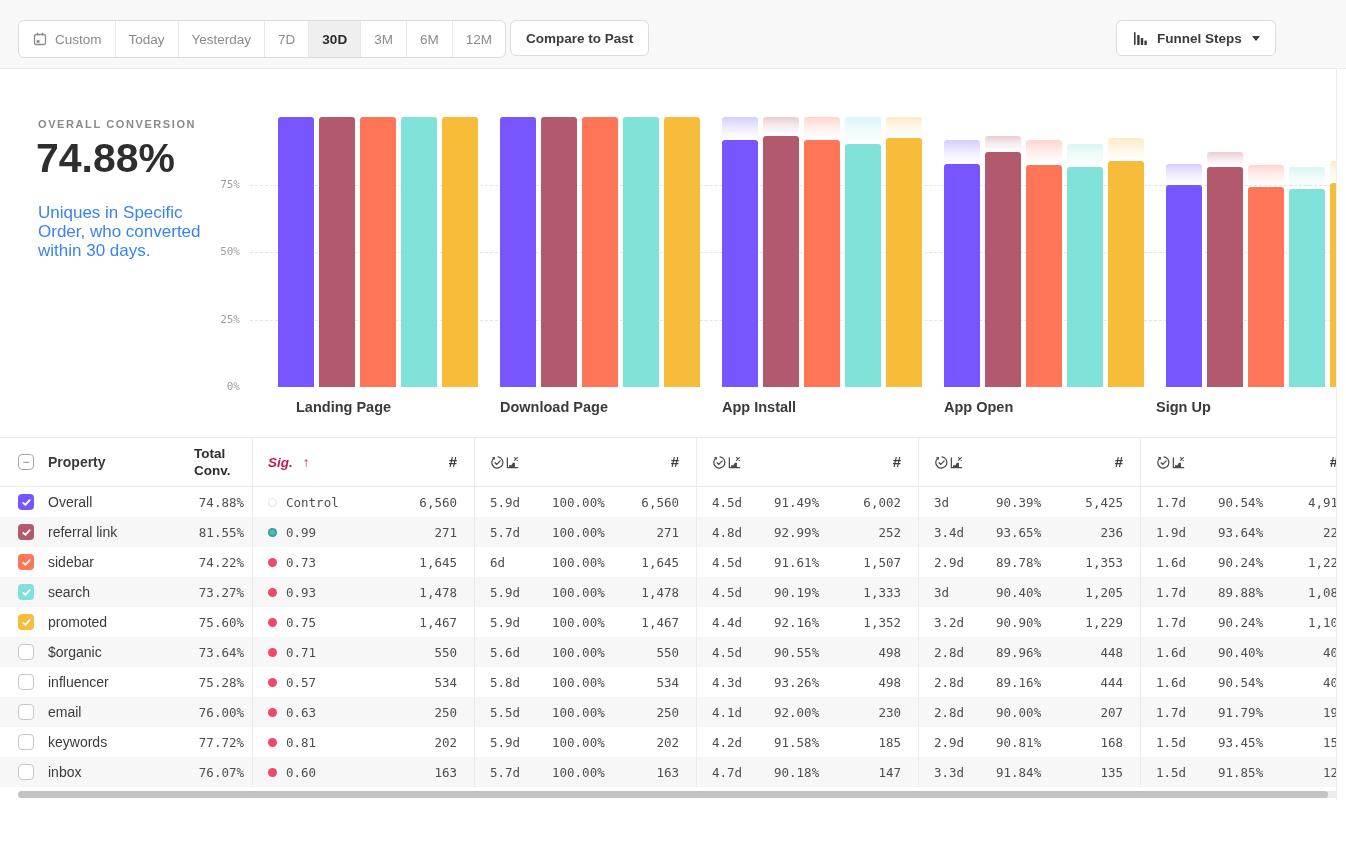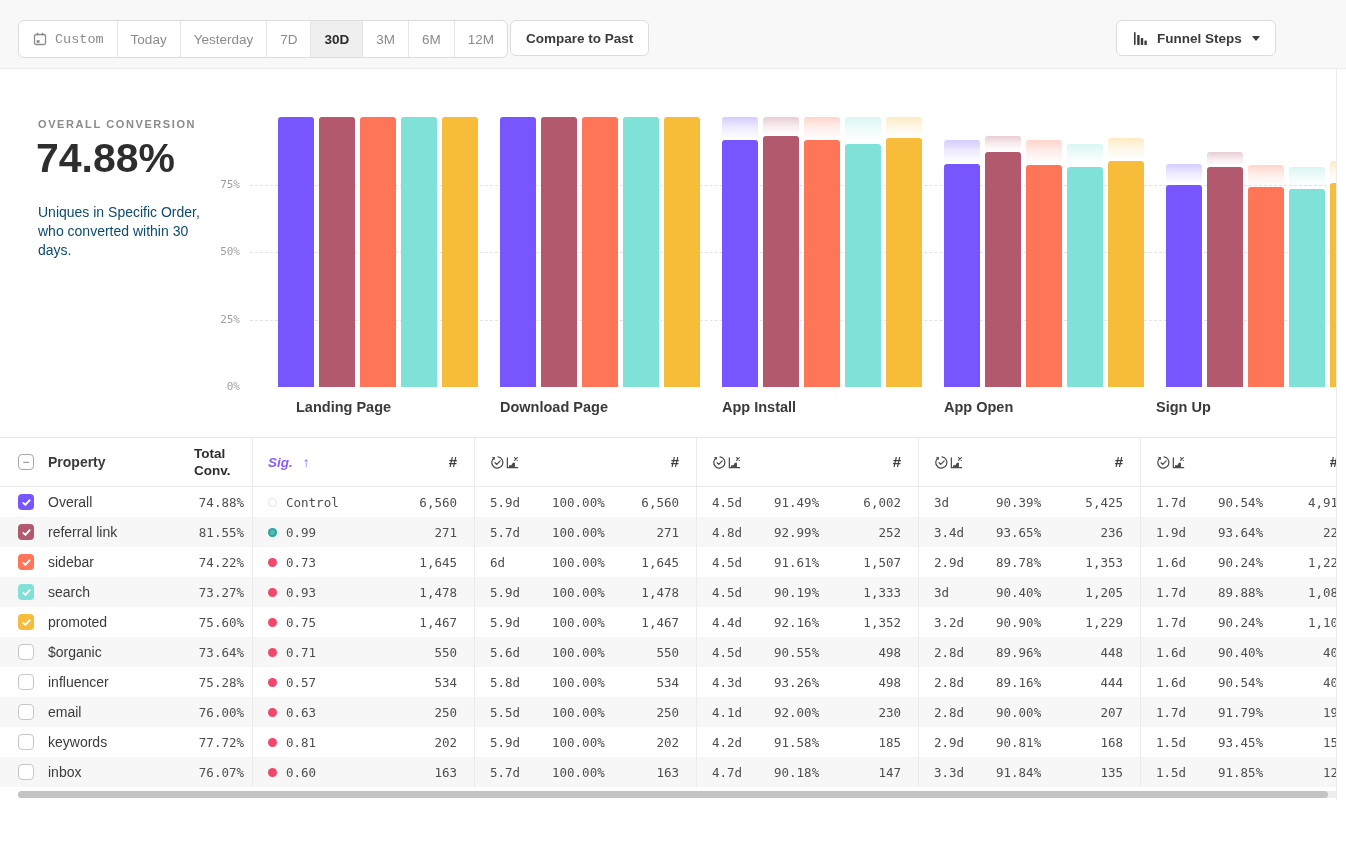--- a/index.html
+++ b/index.html
@@ -5,38 +5,38 @@
   html,body{margin:0;padding:0;background:#fff;}
   .page{position:relative;width:1346px;height:855px;background:#fff;overflow:hidden;
         font-family:"Liberation Sans",sans-serif;color:#3c3c3c;}
   
   .topbar{position:absolute;top:0;left:0;width:100%;height:69px;background:#f8f8f8;
           border-bottom:1px solid #ececec;box-sizing:border-box;}
   .seg-group{position:absolute;top:20px;left:18px;height:36px;display:flex;align-items:stretch;
              background:#fff;border:1px solid #dcdcdc;border-radius:6px;overflow:hidden;}
   .seg{display:flex;align-items:center;gap:7px;padding:0 13px;font-size:13.5px;color:#8b8b8b;
        border-left:1px solid #e7e7e7;cursor:pointer;white-space:nowrap;}
-  .seg:first-child{border-left:none;font-family:Liberation Mono, monospace;}
+  .seg:first-child{border-left:none;}
   .seg.active{background:#efefef;color:#2b2b2b;font-weight:bold;}
   .btn{display:inline-flex;align-items:center;gap:8px;height:36px;padding:0 15px;background:#fff;
        border:1px solid #dcdcdc;border-radius:6px;font-size:13.5px;font-weight:bold;color:#3b3b3b;
        font-family:"Liberation Sans",sans-serif;cursor:pointer;}
   .compare{position:absolute;top:20px;left:510px;}
   .icon-btn{position:absolute;top:20px;left:1125px;width:36px;height:36px;display:inline-flex;
             align-items:center;justify-content:center;background:#fff;border:1px solid #dcdcdc;border-radius:6px;cursor:pointer;}
   .funnel-btn{position:absolute;top:20px;left:1116px;}
   .caret{width:0;height:0;border-left:4px solid transparent;border-right:4px solid transparent;
          border-top:5px solid #3b3b3b;margin-left:2px;}
   
   .content{position:absolute;top:69px;left:0;width:1337px;height:731px;background:#fff;
            border-right:1px solid #ececec;box-sizing:border-box;overflow:hidden;}
   
   .sum-label{position:absolute;top:49px;left:38px;font-size:11px;font-weight:bold;letter-spacing:1.6px;color:#8a8a8a;}
   .sum-value{position:absolute;top:66px;left:36px;font-size:41px;font-weight:800;color:#2e2e2e;}
-  .sum-desc{position:absolute;top:134px;left:38px;width:178px;font-size:14px;line-height:19px;color:#0c4a6e;}
+  .sum-desc{position:absolute;top:134px;left:38px;width:178px;font-size:17px;line-height:19px;color:#3b82f6;}
   
   .chart{position:absolute;top:38px;left:250px;width:1087px;height:280px;overflow:hidden;}
   .gridline{position:absolute;left:0;width:100%;height:0;border-top:1px dashed #e3e3e3;}
   .bar{position:absolute;width:36px;border-radius:3px 3px 0 0;}
   .cap{position:absolute;width:36px;border-radius:3px 3px 0 0;}
   .ytick{position:absolute;left:198px;width:42px;text-align:right;font-family:"DejaVu Sans Mono",monospace;
          font-size:11px;color:#9f9f9f;height:14px;line-height:14px;}
   .cat-label{position:absolute;top:330px;font-size:14.5px;font-weight:bold;color:#3b3b3b;}
   
   .table{position:absolute;top:368px;left:0;width:1362px;}
@@ -54,21 +54,21 @@
   .cbx.ind{background:#fff;border:1px solid #a8a8a8;color:#777;font-size:12px;line-height:1;}
   .prop-label{position:absolute;left:48px;top:50%;transform:translateY(-50%);font-size:14px;color:#3b3b3b;}
   .prop-head{font-weight:bold;font-size:14px;}
   .total-head{position:absolute;left:194px;top:50%;transform:translateY(-50%);font-weight:bold;font-size:13.5px;line-height:17px;color:#2e2e2e;}
   .total-val{position:absolute;left:140px;width:104px;text-align:right;top:50%;transform:translateY(-50%);
              font-family:"DejaVu Sans Mono",monospace;font-size:12.5px;color:#4e4e4e;}
   .mono{font-family:"DejaVu Sans Mono",monospace;font-size:12.5px;color:#4e4e4e;}
   .cell-time{flex:0 0 62px;text-align:left;}
   .cell-rate{flex:1;text-align:left;}
   .cell-count{margin-left:auto;text-align:right;}
-  .sig-head{display:flex;align-items:center;gap:10px;color:#8b5cf6;font-size:13.5px;justify-content:center;}
+  .sig-head{display:flex;align-items:center;gap:10px;color:#be185d;font-size:13.5px;justify-content:center;}
   .sig-head .sig-txt{font-style:italic;font-weight:bold;}
   .hash{font-size:15px;font-weight:bold;color:#3f3f3f;}
   .dot{width:9px;height:9px;border-radius:50%;margin-right:9px;flex:0 0 9px;}
   .dot.control{background:#fff;border:1.5px solid #e4e4e4;box-sizing:border-box;}
   .dot.significant{background:#4fbfae;box-shadow:inset 0 0 0 2px rgba(13,126,160,.45);}
   .dot.not-significant{background:#f0476c;}
   
   .hscroll{position:absolute;top:722px;left:18px;width:1322px;height:7px;border-radius:4px;background:#ededed;}
   .hthumb{position:absolute;left:0;top:0;height:7px;width:1310px;border-radius:4px;background:#c3c3c3;cursor:pointer;}
   

